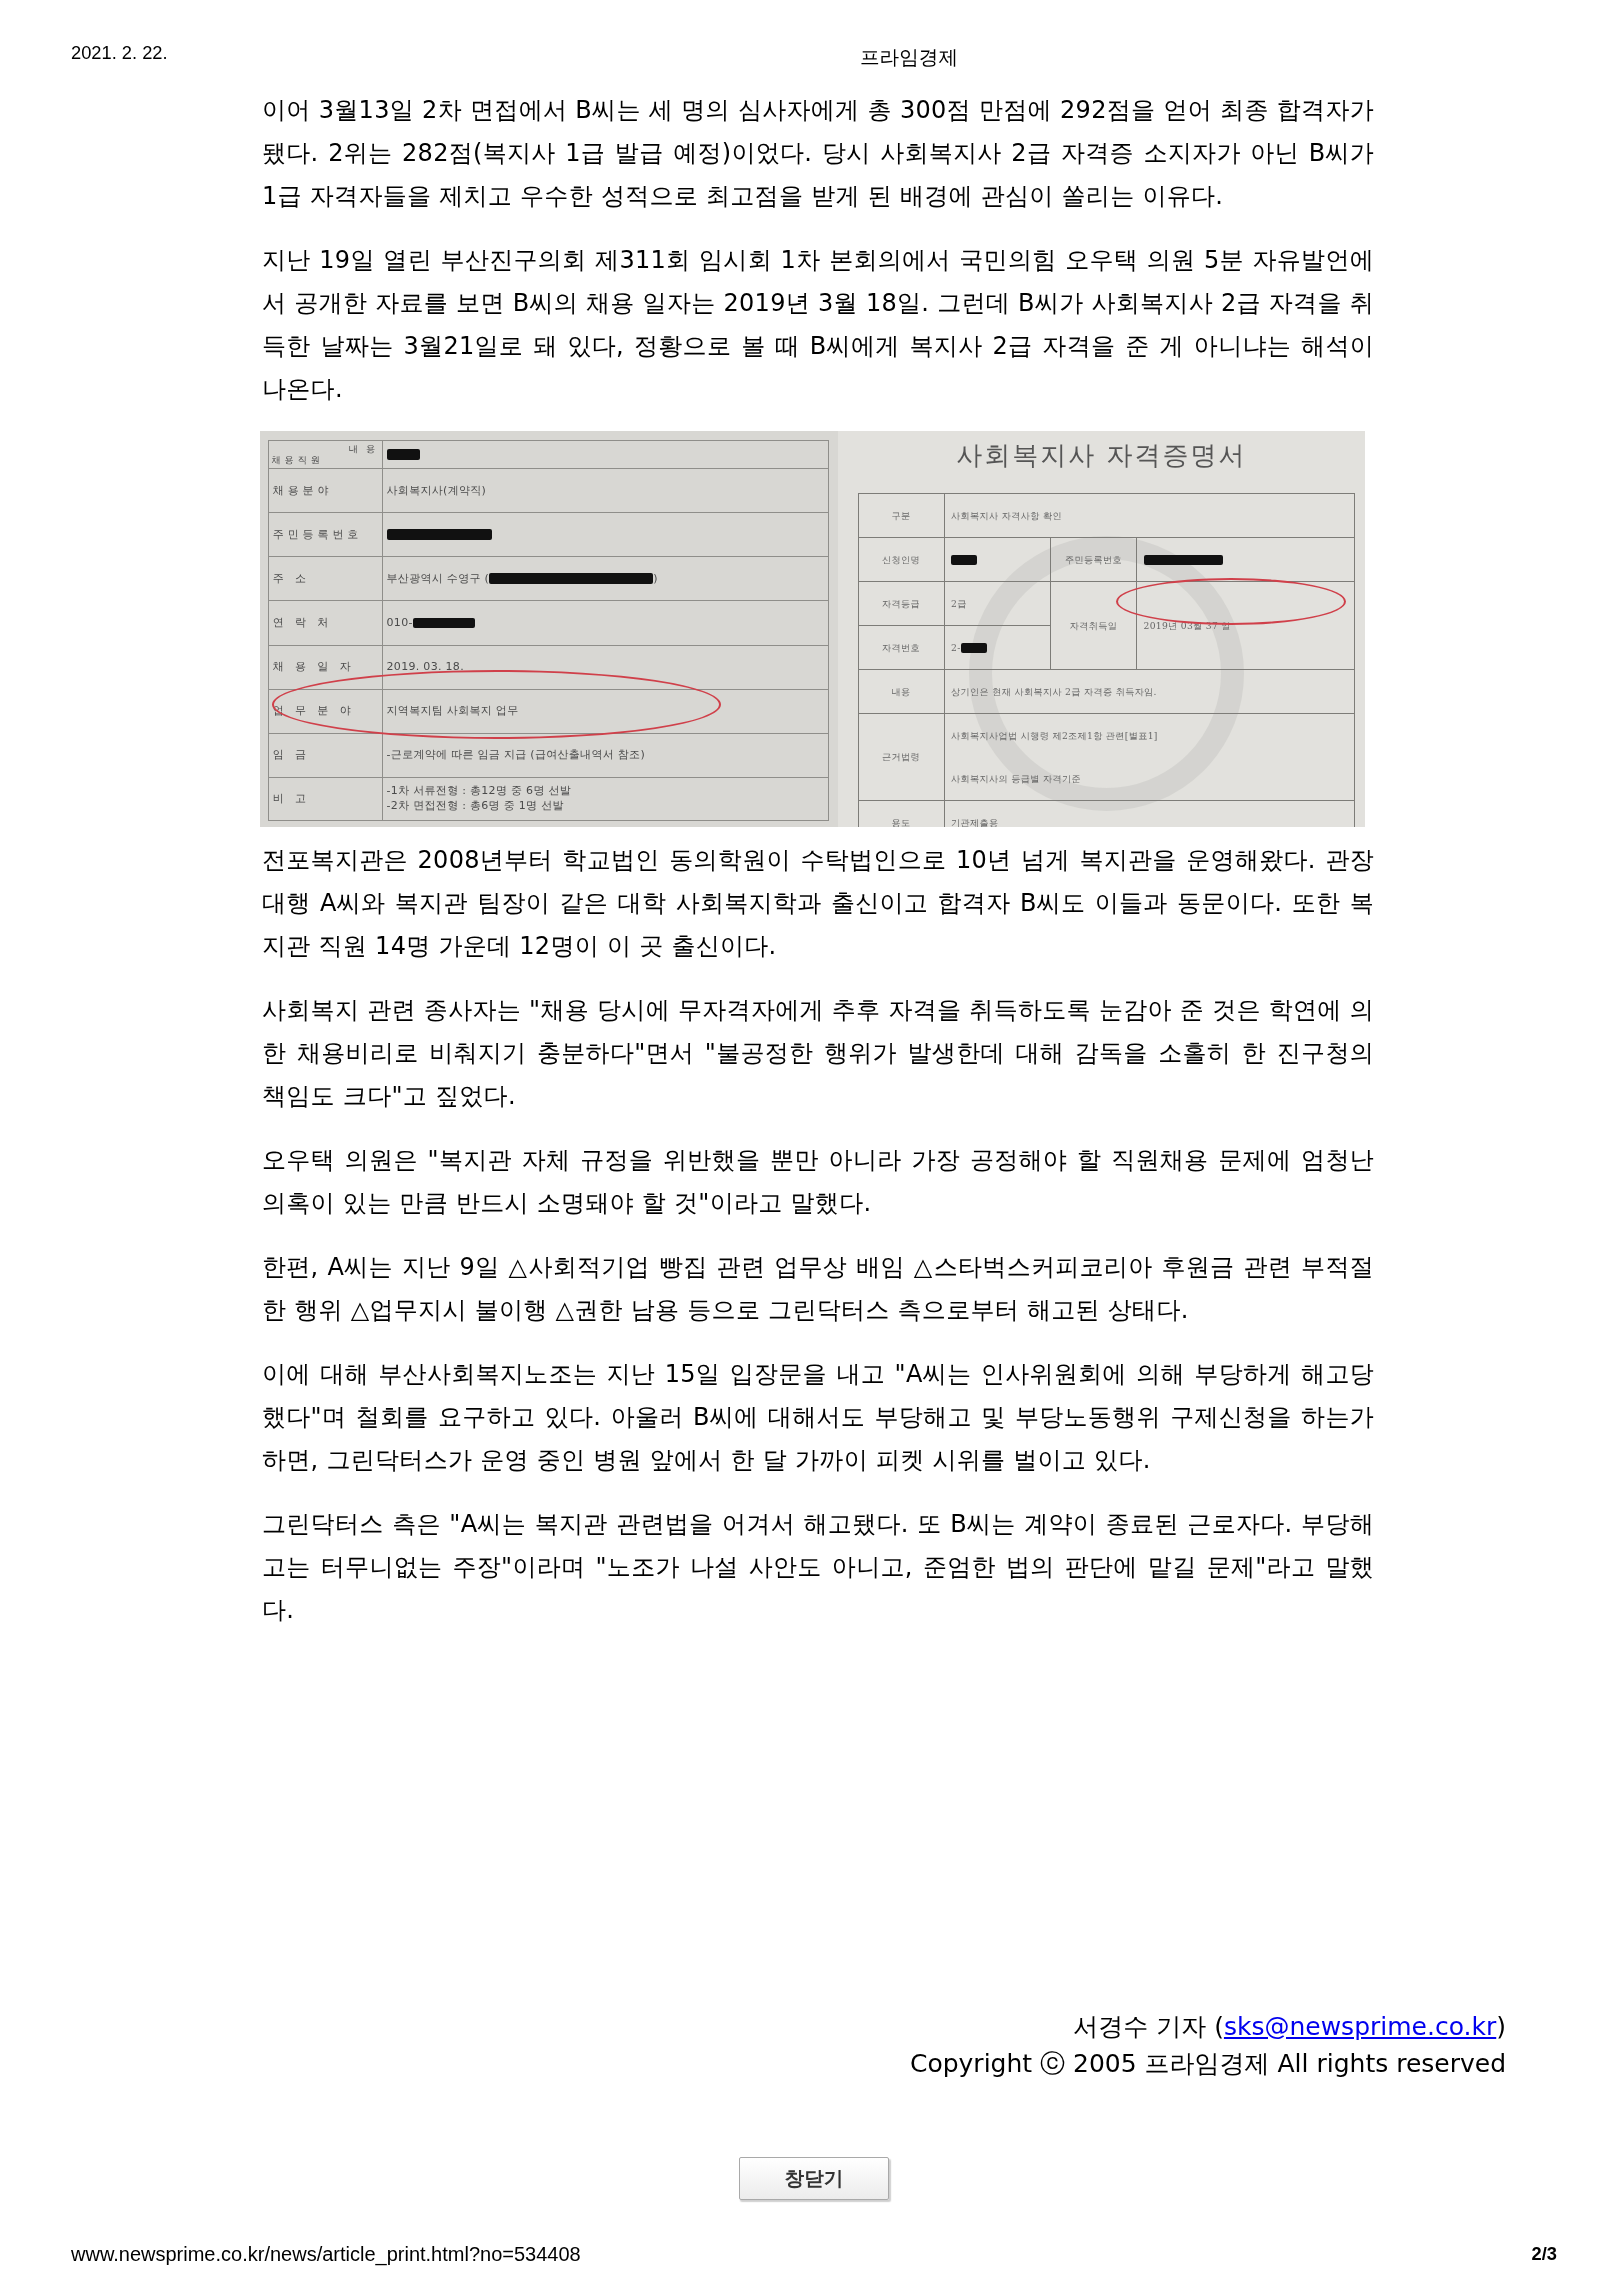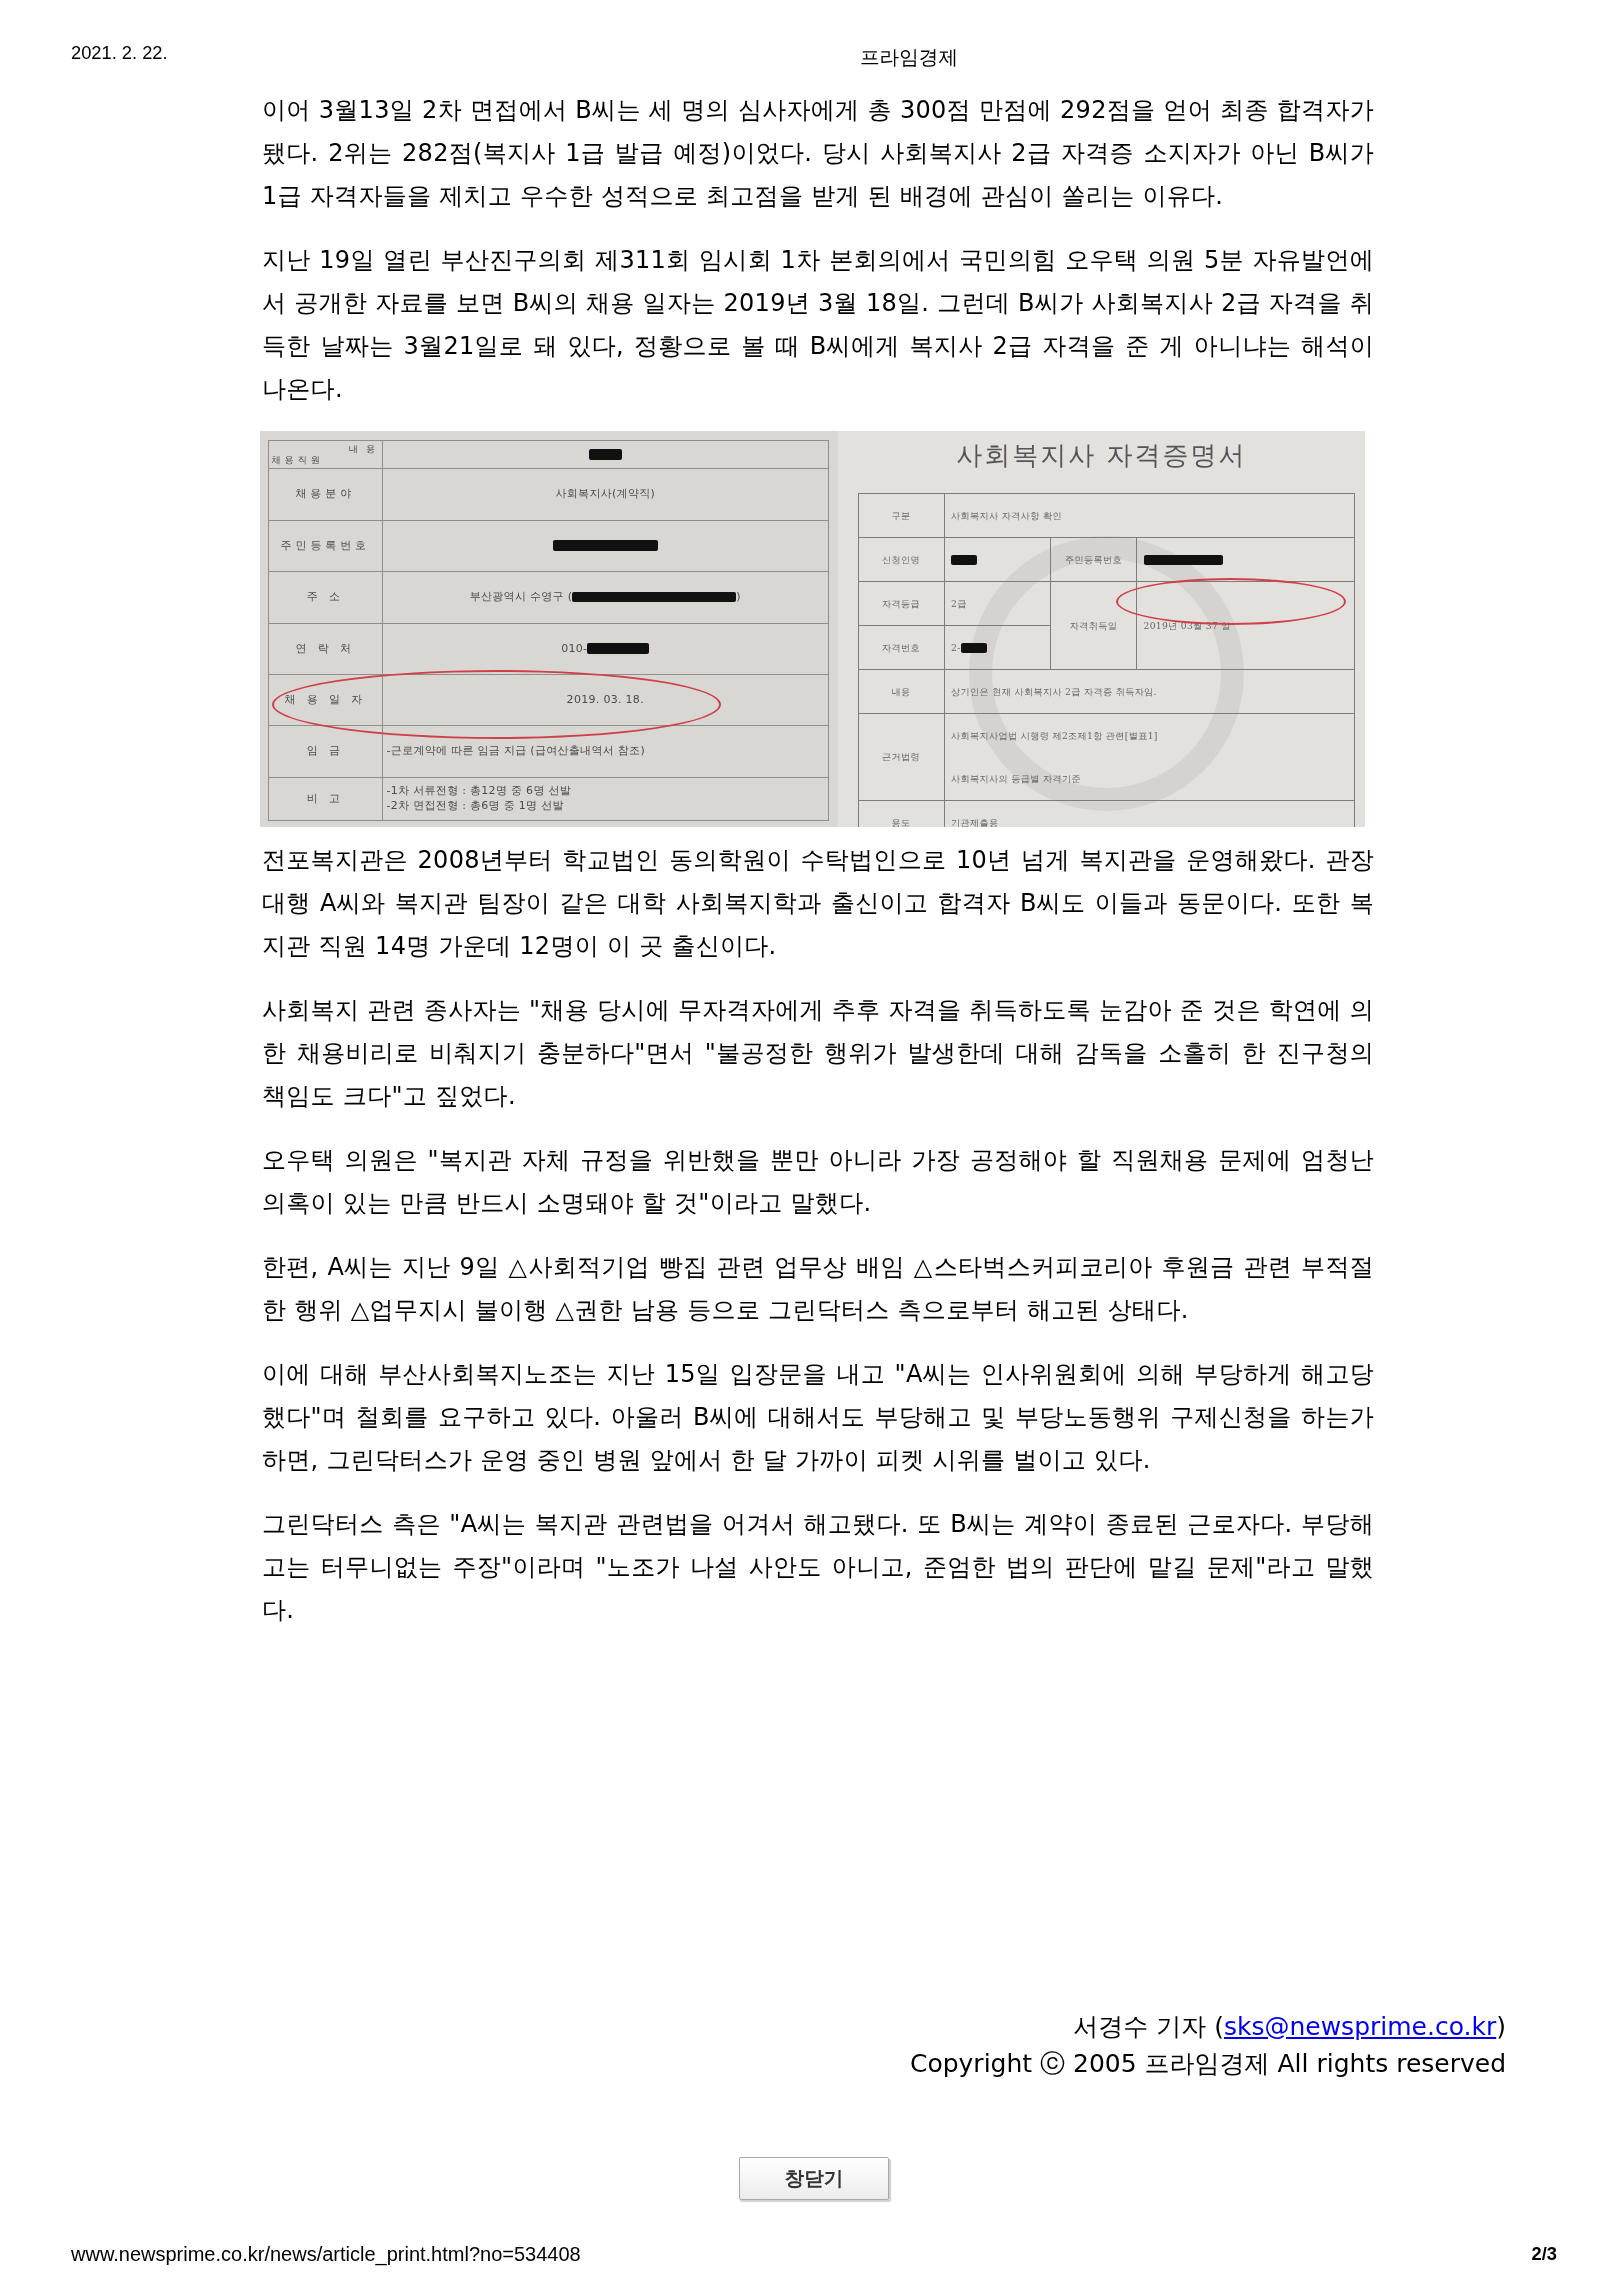--- a/index.html
+++ b/index.html
@@ -29,21 +29,21 @@
     background: #dcdbd7; overflow: hidden; display: flex;
   }
   .doc-left { width: 578px; height: 396px; position: relative; background: #d8d7d3; }
   .doc-right { flex: 1; height: 396px; position: relative; background: #e2e1dd; }
 
   .emp-table {
     position: absolute; left: 7.9px; top: 9.2px; width: 561px; height: 381px;
     border-collapse: collapse; font-family: "DejaVu Sans", sans-serif;
     font-size: 11px; color: #4a4a4a;
   }
-  .emp-table td { border: 1.3px solid #8f8e8a; text-align: center; padding: 0 3.9px; line-height: 14.4px; }
+  .emp-table td { border: 1.3px solid #8f8e8a; padding: 0 3.9px; line-height: 14.4px; }
   .emp-table td.lbl { width: 105px; letter-spacing: 3.9px; }
   .emp-table td.left { text-align: left; }
   .emp-table .head-cell { position: relative; height: 27.5px; }
   .emp-table .head-cell .tr { position: absolute; right: 3.9px; top: 1.3px; font-size: 9.2px; letter-spacing: 2.6px; }
   .emp-table .head-cell .bl { position: absolute; left: 2.6px; bottom: 1.3px; font-size: 9.2px; }
   .redact { display: inline-block; background: #111; height: 10.5px; vertical-align: middle; border-radius: 2px; }
 
   .cert-title {
     position: absolute; left: 0; width: 100%; top: 3.9px; text-align: center;
     font-family: "DejaVu Serif", serif; font-size: 26px; color: #555; letter-spacing: 2px;
@@ -120,20 +120,24 @@
         </tr>
         <tr>
           <td class="lbl">연 락 처</td>
           <td><span>010-</span><span class="redact" style="width:62px"></span></td>
         </tr>
         <tr>
           <td class="lbl">채 용 일 자</td>
           <td>2019. 03. 18.</td>
         </tr>
         <tr>
+          <td class="lbl">업 무 분 야</td>
+          <td>지역복지팀 사회복지 업무</td>
+        </tr>
+        <tr>
           <td class="lbl">임 금</td>
           <td class="left">-근로계약에 따른 임금 지급 (급여산출내역서 참조)</td>
         </tr>
         <tr style="height:43px">
           <td class="lbl">비 고</td>
           <td class="left">
             <div>-1차 서류전형 : 총12명 중 6명 선발</div>
             <div>-2차 면접전형 : 총6명 중 1명 선발</div>
           </td>
         </tr>

